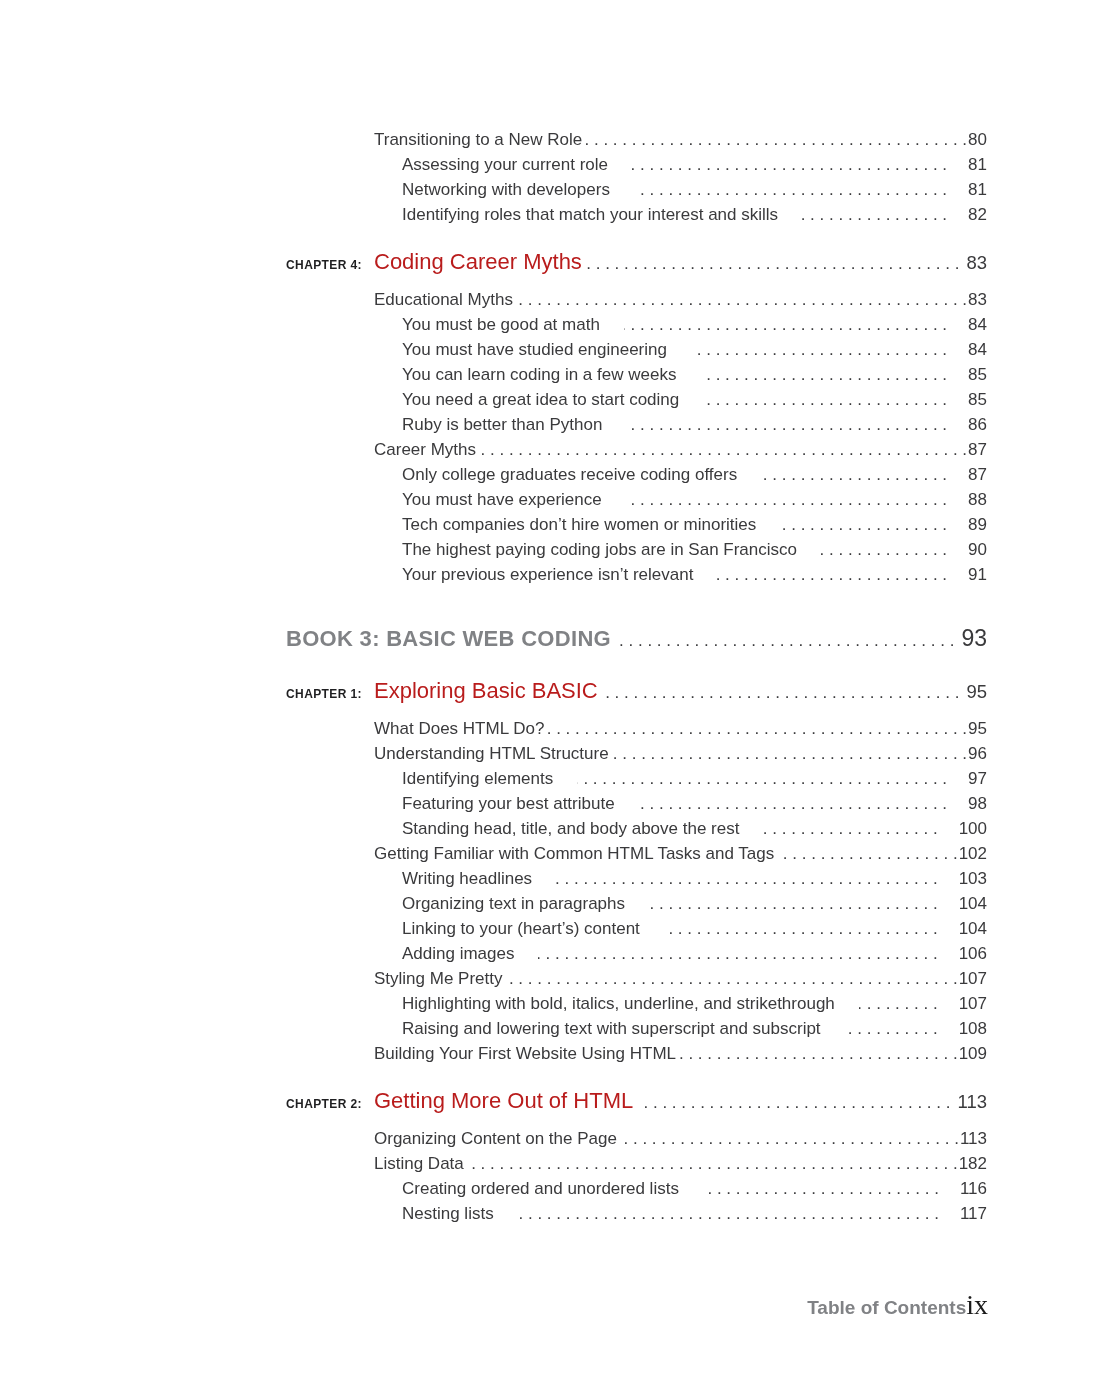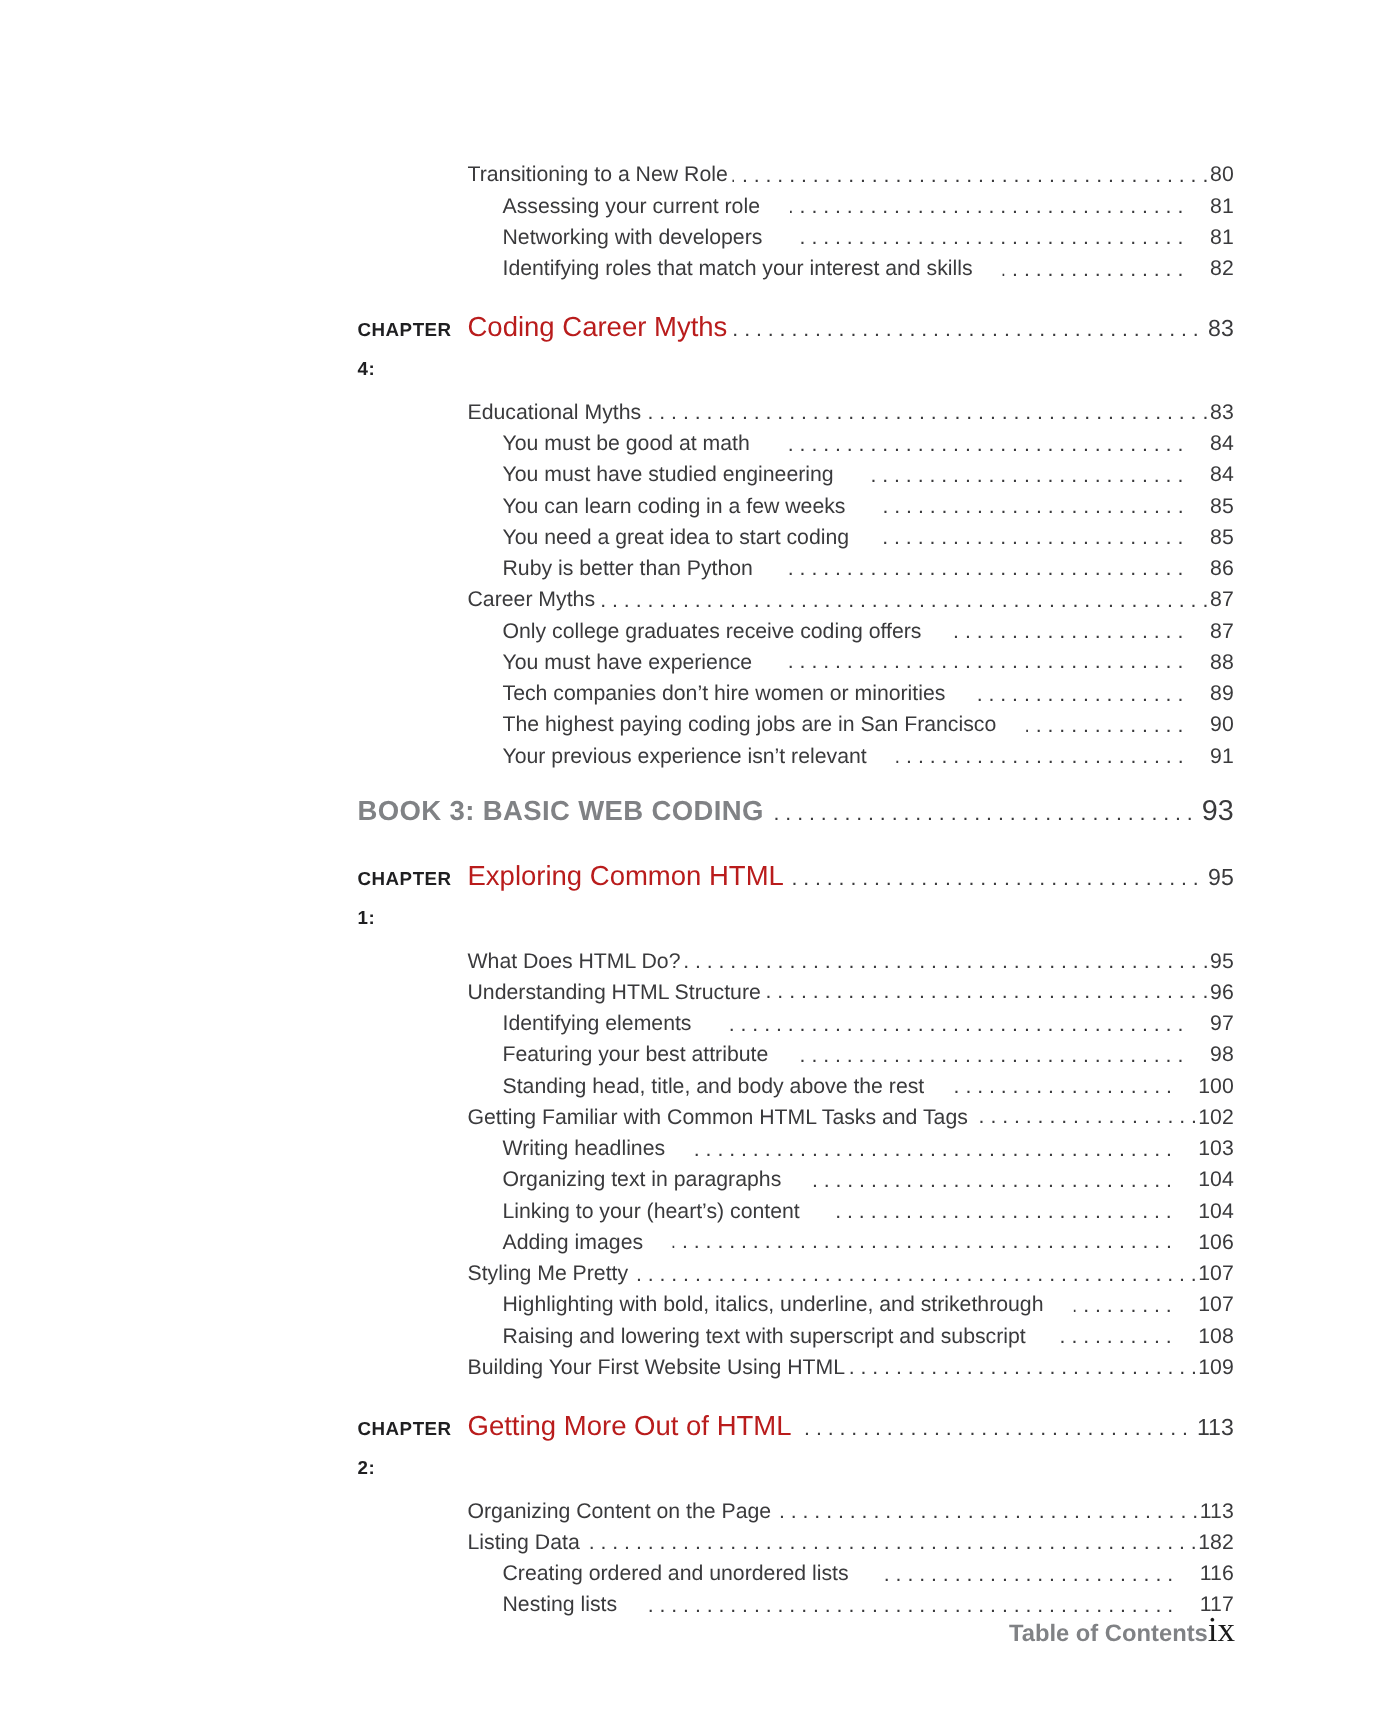--- a/index.html
+++ b/index.html
@@ -44,35 +44,35 @@
     font-size: 17px;
     color: #3a3a3c;
   }
   .level1 { padding-left: 88px; align-items: center; }
   .level2 { padding-left: 116px; gap: 20px; }
 
   .chapter-row { margin-top: 19px; margin-bottom: 6px; line-height: 31px; }
   .chapter-label {
     flex: 0 0 88px;
     width: 88px;
-    font-size: 15px;
+    font-size: 12px;
     font-weight: 700;
     letter-spacing: 0.4px;
     color: #1f1f21;
   }
   .chapter-title {
     font-size: 22px;
     font-weight: 400;
     color: #b91c1c;
     white-space: nowrap;
   }
   .chapter-page { font-size: 18.5px; margin-left: 6px; }
   .chapter-row .dots { margin-left: 5px; }
 
-  .book-row { margin-top: 16px; margin-bottom: 0; line-height: 31px; }
+  .book-row { margin-top: 36px; margin-bottom: 0; line-height: 31px; }
   .book-title {
     font-size: 22px;
     font-weight: 700;
     letter-spacing: 0.3px;
     color: #808285;
     white-space: nowrap;
   }
   .book-page { font-size: 23px; margin-left: 6px; }
   .book-row .dots { margin-left: 7px; }
 
@@ -186,21 +186,21 @@
         <span class="dots"></span>
         <span class="pagenum">91</span>
       </div>
       <div class="row book-row">
         <span class="title book-title">BOOK 3: BASIC WEB CODING</span>
         <span class="dots"></span>
         <span class="pagenum book-page">93</span>
       </div>
       <div class="row chapter-row">
         <span class="chapter-label">CHAPTER 1:</span>
-        <span class="title chapter-title">Exploring Common HTML</span>
+        <span class="title chapter-title">Exploring Basic BASIC</span>
         <span class="dots"></span>
         <span class="pagenum chapter-page">95</span>
       </div>
       <div class="row level1">
         <span class="title">What Does HTML Do?</span>
         <span class="dots"></span>
         <span class="pagenum">95</span>
       </div>
       <div class="row level1">
         <span class="title">Understanding HTML Structure</span>

